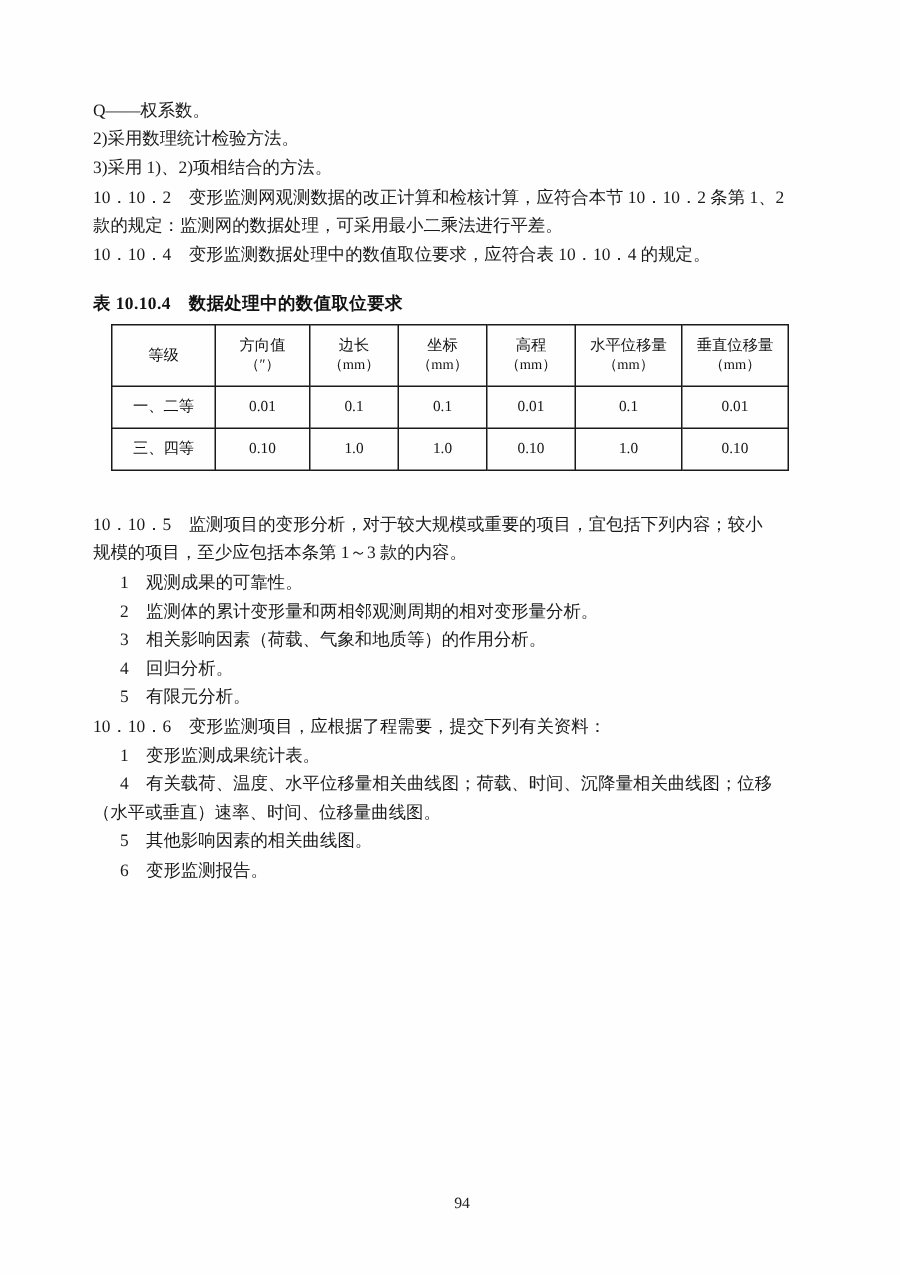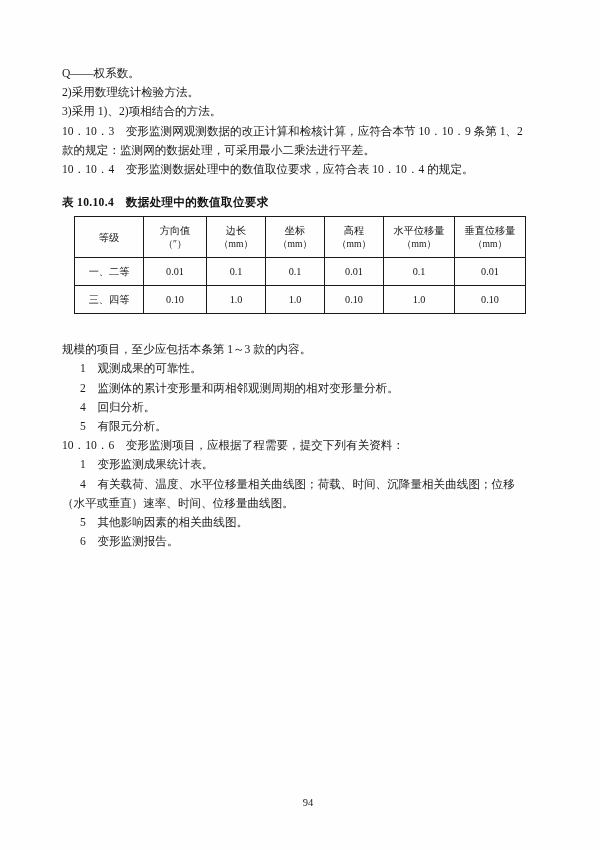--- a/index.html
+++ b/index.html
@@ -87,21 +87,21 @@
 
 <div class="page">
 
   <div class="blk">
     <div class="line">Q——权系数。</div>
     <div class="line">2)采用数理统计检验方法。</div>
     <div class="line">3)采用 1)、2)项相结合的方法。</div>
   </div>
 
   <div class="blk">
-    <div class="line">10．10．3　变形监测网观测数据的改正计算和检核计算，应符合本节 10．10．9 条第 1、2</div>
+    <div class="line">10．10．2　变形监测网观测数据的改正计算和检核计算，应符合本节 10．10．2 条第 1、2</div>
     <div class="line">款的规定：监测网的数据处理，可采用最小二乘法进行平差。</div>
   </div>
 
   <div class="blk">
     <div class="line">10．10．4　变形监测数据处理中的数值取位要求，应符合表 10．10．4 的规定。</div>
   </div>
 
   <div class="gap-md"></div>
 
   <div class="tbl-title">表 10.10.4　数据处理中的数值取位要求</div>
@@ -158,24 +158,26 @@
         <td>1.0</td>
         <td>0.10</td>
       </tr>
     </tbody>
   </table>
 
   <div class="gap-lg"></div>
   <div class="gap-sm"></div>
 
   <div class="blk">
+    <div class="line">10．10．5　监测项目的变形分析，对于较大规模或重要的项目，宜包括下列内容；较小</div>
     <div class="line">规模的项目，至少应包括本条第 1～3 款的内容。</div>
     <div class="sub-list">
       <div class="line">1　观测成果的可靠性。</div>
       <div class="line">2　监测体的累计变形量和两相邻观测周期的相对变形量分析。</div>
+      <div class="line">3　相关影响因素（荷载、气象和地质等）的作用分析。</div>
       <div class="line">4　回归分析。</div>
       <div class="line">5　有限元分析。</div>
     </div>
   </div>
 
   <div class="blk">
     <div class="line">10．10．6　变形监测项目，应根据了程需要，提交下列有关资料：</div>
     <div class="sub-list">
       <div class="line">1　变形监测成果统计表。</div>
       <div class="line">4　有关载荷、温度、水平位移量相关曲线图；荷载、时间、沉降量相关曲线图；位移</div>

